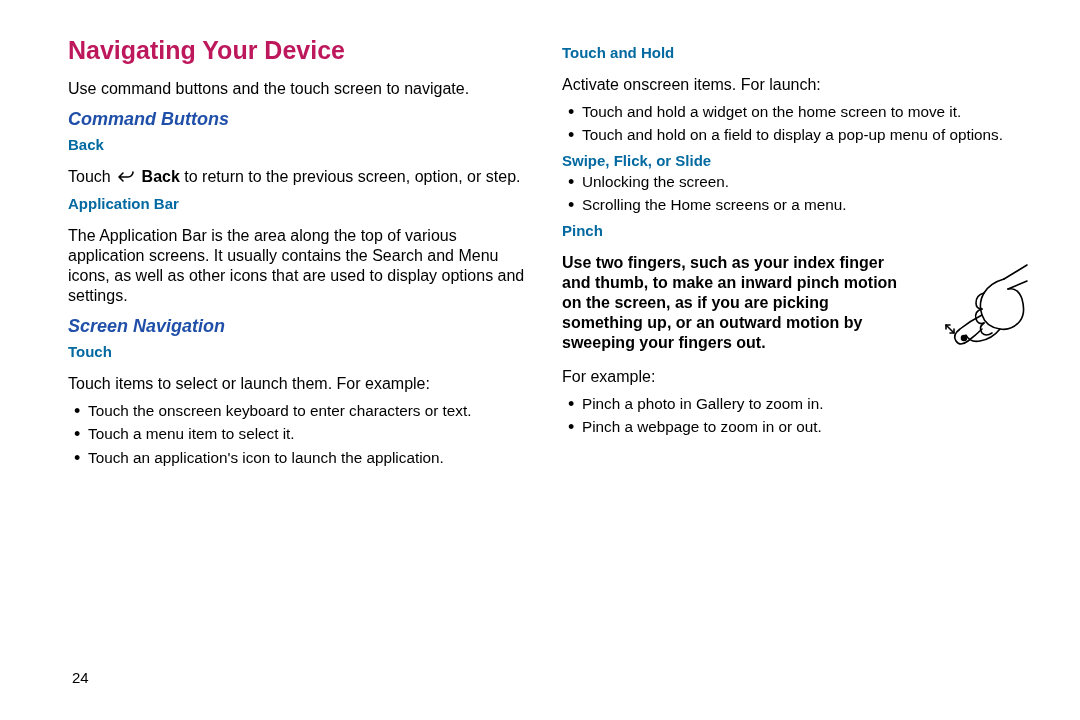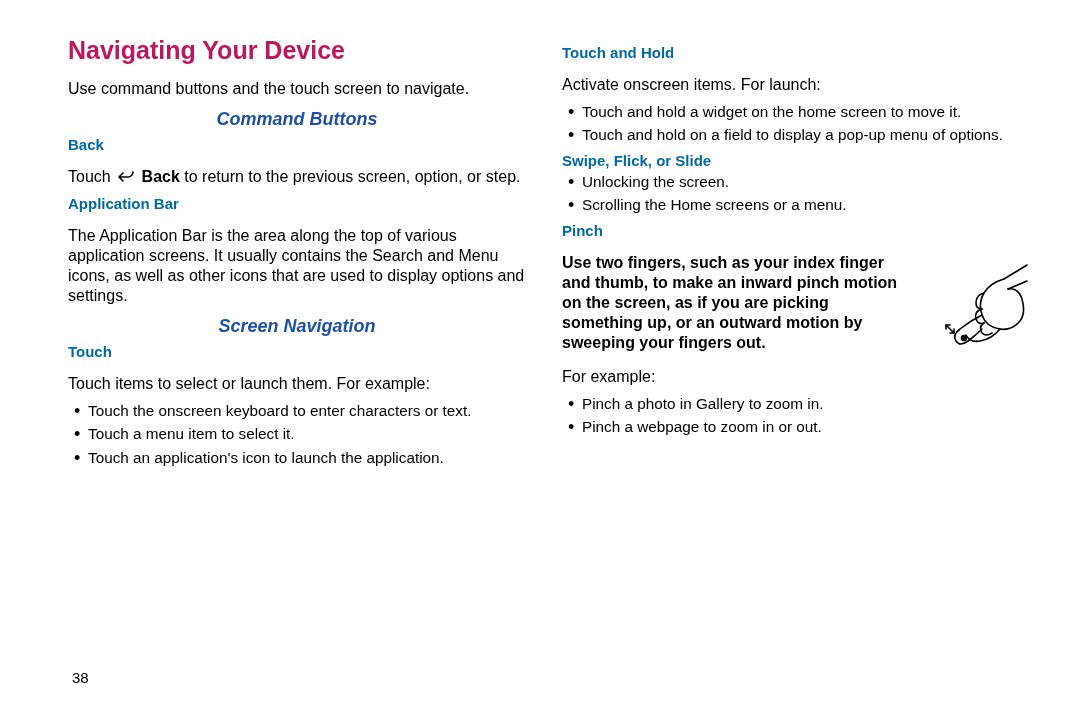--- a/index.html
+++ b/index.html
@@ -32,21 +32,20 @@
     margin: 0 0 6px 0;
     letter-spacing: 0;
   }
   h2.section {
     font-family: "Arial Black", Arial, sans-serif;
     font-weight: 900;
     font-style: italic;
     color: #1f4fa8;
     font-size: 18px;
     margin: 10px 0 2px 0;
-    text-align: center;
   }
   h3.sub {
     font-family: "Arial Black", Arial, sans-serif;
     font-weight: 900;
     color: #0369a1;
     font-size: 15px;
     margin: 6px 0 2px 0;
   }
   p.body {
     font-size: 16px;
@@ -181,13 +180,13 @@
       <p class="body">For example:</p>
       <ul class="bullets">
         <li>Pinch a photo in Gallery to zoom in.</li>
         <li>Pinch a webpage to zoom in or out.</li>
       </ul>
     </div>
 
   </div>
 </div>
 
-<div class="pagenum">38</div>
+<div class="pagenum">24</div>
 
 </body></html>

